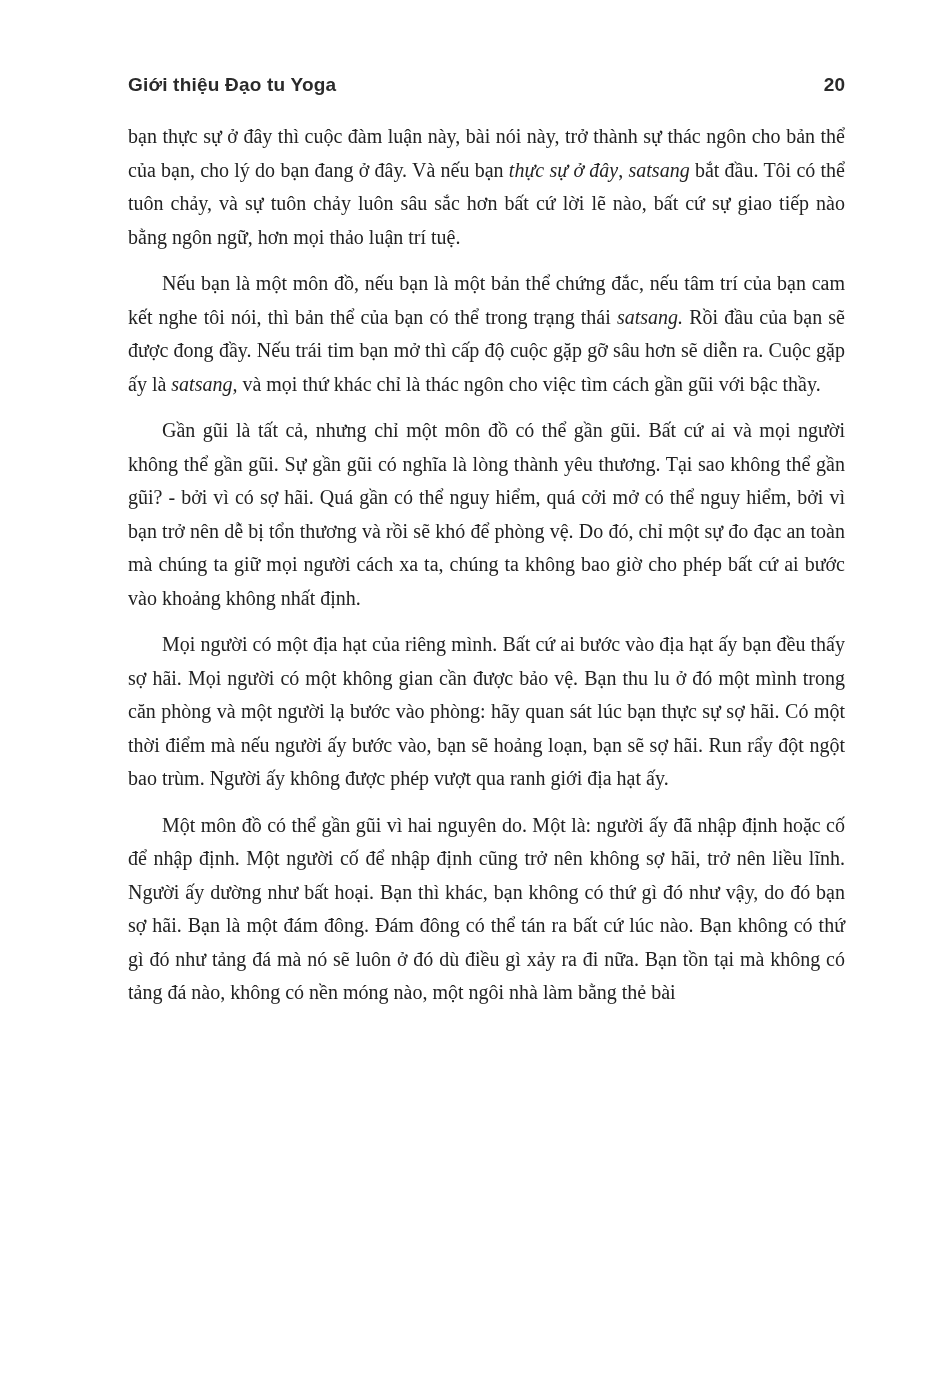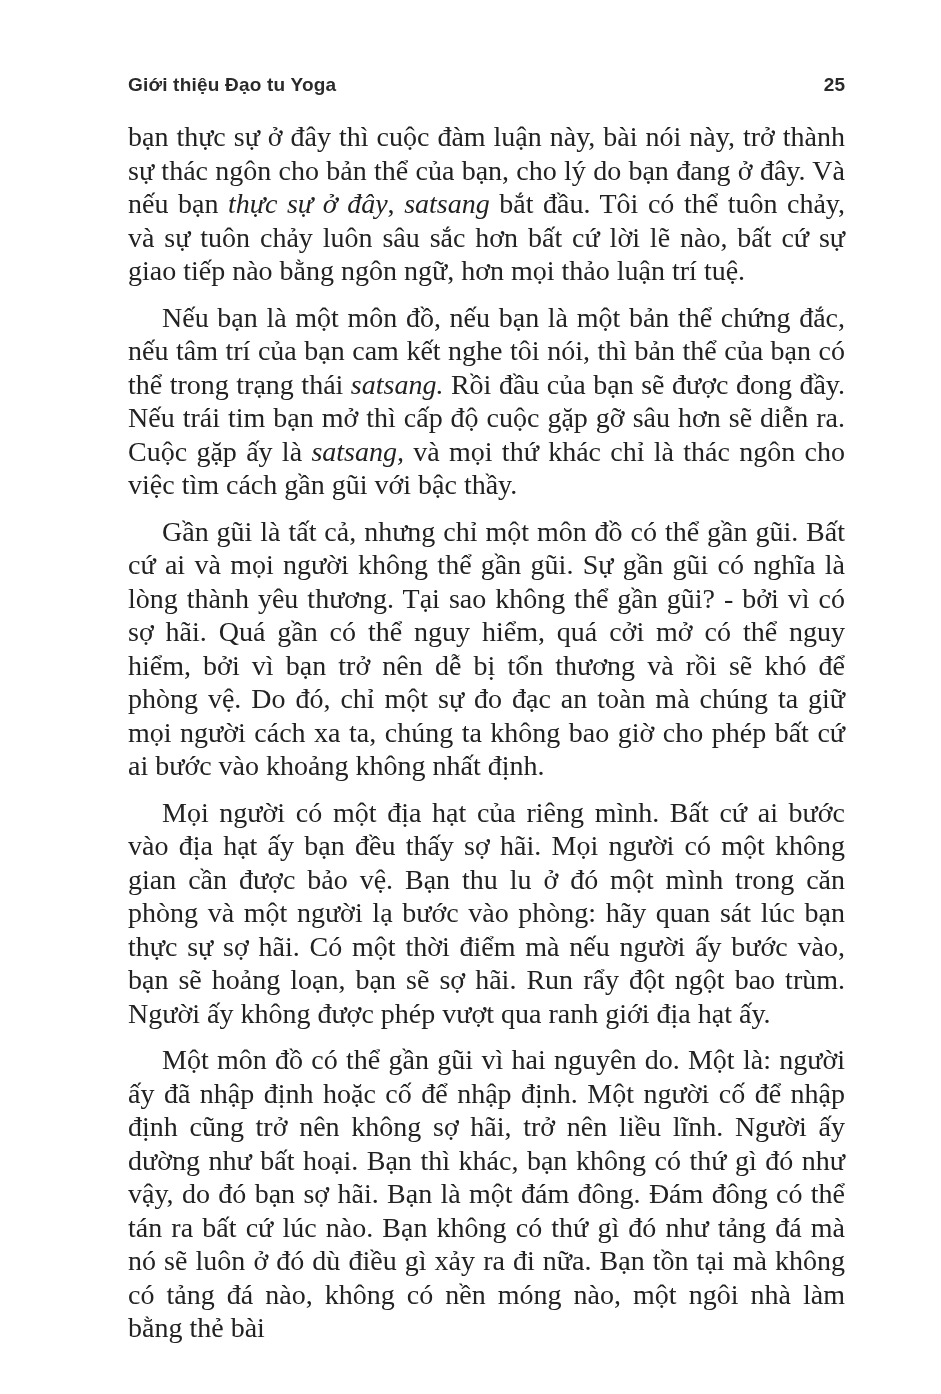--- a/index.html
+++ b/index.html
@@ -34,21 +34,21 @@
     font-weight: 600;
     color: #2a2a2a;
     letter-spacing: 0.2px;
   }
   .page-number {
     font-size: 19px;
     font-weight: 700;
     color: #2a2a2a;
   }
   .text-body {
-    font-size: 28px;
+    font-size: 20px;
     line-height: 33.5px;
     color: #222222;
   }
   .text-body p.para {
     margin: 0 0 13px 0;
     text-align: justify;
     text-indent: 34px;
   }
   .text-body p.para.no-indent {
     text-indent: 0;
@@ -56,21 +56,21 @@
   .text-body em {
     font-style: italic;
   }
 </style>
 </head>
 <body>
 
 <div class="page">
   <header class="page-header">
     <span class="book-title">Giới thiệu Đạo tu Yoga</span>
-    <span class="page-number">25</span>
+    <span class="page-number">20</span>
   </header>
   <main class="text-body">
       <p class="para no-indent"><span>bạn thực sự ở đây thì cuộc đàm luận này, bài nói này, trở thành sự thác ngôn cho bản thể của bạn, cho lý do bạn đang ở đây. Và nếu bạn </span><em>thực sự ở đây</em><span>, </span><em>satsang</em><span> bắt đầu. Tôi có thể tuôn chảy, và sự tuôn chảy luôn sâu sắc hơn bất cứ lời lẽ nào, bất cứ sự giao tiếp nào bằng ngôn ngữ, hơn mọi thảo luận trí tuệ.</span></p>
       <p class="para"><span>Nếu bạn là một môn đồ, nếu bạn là một bản thể chứng đắc, nếu tâm trí của bạn cam kết nghe tôi nói, thì bản thể của bạn có thể trong trạng thái </span><em>satsang.</em><span> Rồi đầu của bạn sẽ được đong đầy. Nếu trái tim bạn mở thì cấp độ cuộc gặp gỡ sâu hơn sẽ diễn ra. Cuộc gặp ấy là </span><em>satsang,</em><span> và mọi thứ khác chỉ là thác ngôn cho việc tìm cách gần gũi với bậc thầy.</span></p>
       <p class="para"><span>Gần gũi là tất cả, nhưng chỉ một môn đồ có thể gần gũi. Bất cứ ai và mọi người không thể gần gũi. Sự gần gũi có nghĩa là lòng thành yêu thương. Tại sao không thể gần gũi? - bởi vì có sợ hãi. Quá gần có thể nguy hiểm, quá cởi mở có thể nguy hiểm, bởi vì bạn trở nên dễ bị tổn thương và rồi sẽ khó để phòng vệ. Do đó, chỉ một sự đo đạc an toàn mà chúng ta giữ mọi người cách xa ta, chúng ta không bao giờ cho phép bất cứ ai bước vào khoảng không nhất định.</span></p>
       <p class="para"><span>Mọi người có một địa hạt của riêng mình. Bất cứ ai bước vào địa hạt ấy bạn đều thấy sợ hãi. Mọi người có một không gian cần được bảo vệ. Bạn thu lu ở đó một mình trong căn phòng và một người lạ bước vào phòng: hãy quan sát lúc bạn thực sự sợ hãi. Có một thời điểm mà nếu người ấy bước vào, bạn sẽ hoảng loạn, bạn sẽ sợ hãi. Run rẩy đột ngột bao trùm. Người ấy không được phép vượt qua ranh giới địa hạt ấy.</span></p>
       <p class="para"><span>Một môn đồ có thể gần gũi vì hai nguyên do. Một là: người ấy đã nhập định hoặc cố để nhập định. Một người cố để nhập định cũng trở nên không sợ hãi, trở nên liều lĩnh. Người ấy dường như bất hoại. Bạn thì khác, bạn không có thứ gì đó như vậy, do đó bạn sợ hãi. Bạn là một đám đông. Đám đông có thể tán ra bất cứ lúc nào. Bạn không có thứ gì đó như tảng đá mà nó sẽ luôn ở đó dù điều gì xảy ra đi nữa. Bạn tồn tại mà không có tảng đá nào, không có nền móng nào, một ngôi nhà làm bằng thẻ bài</span></p>
     </main>
 </div>
 

